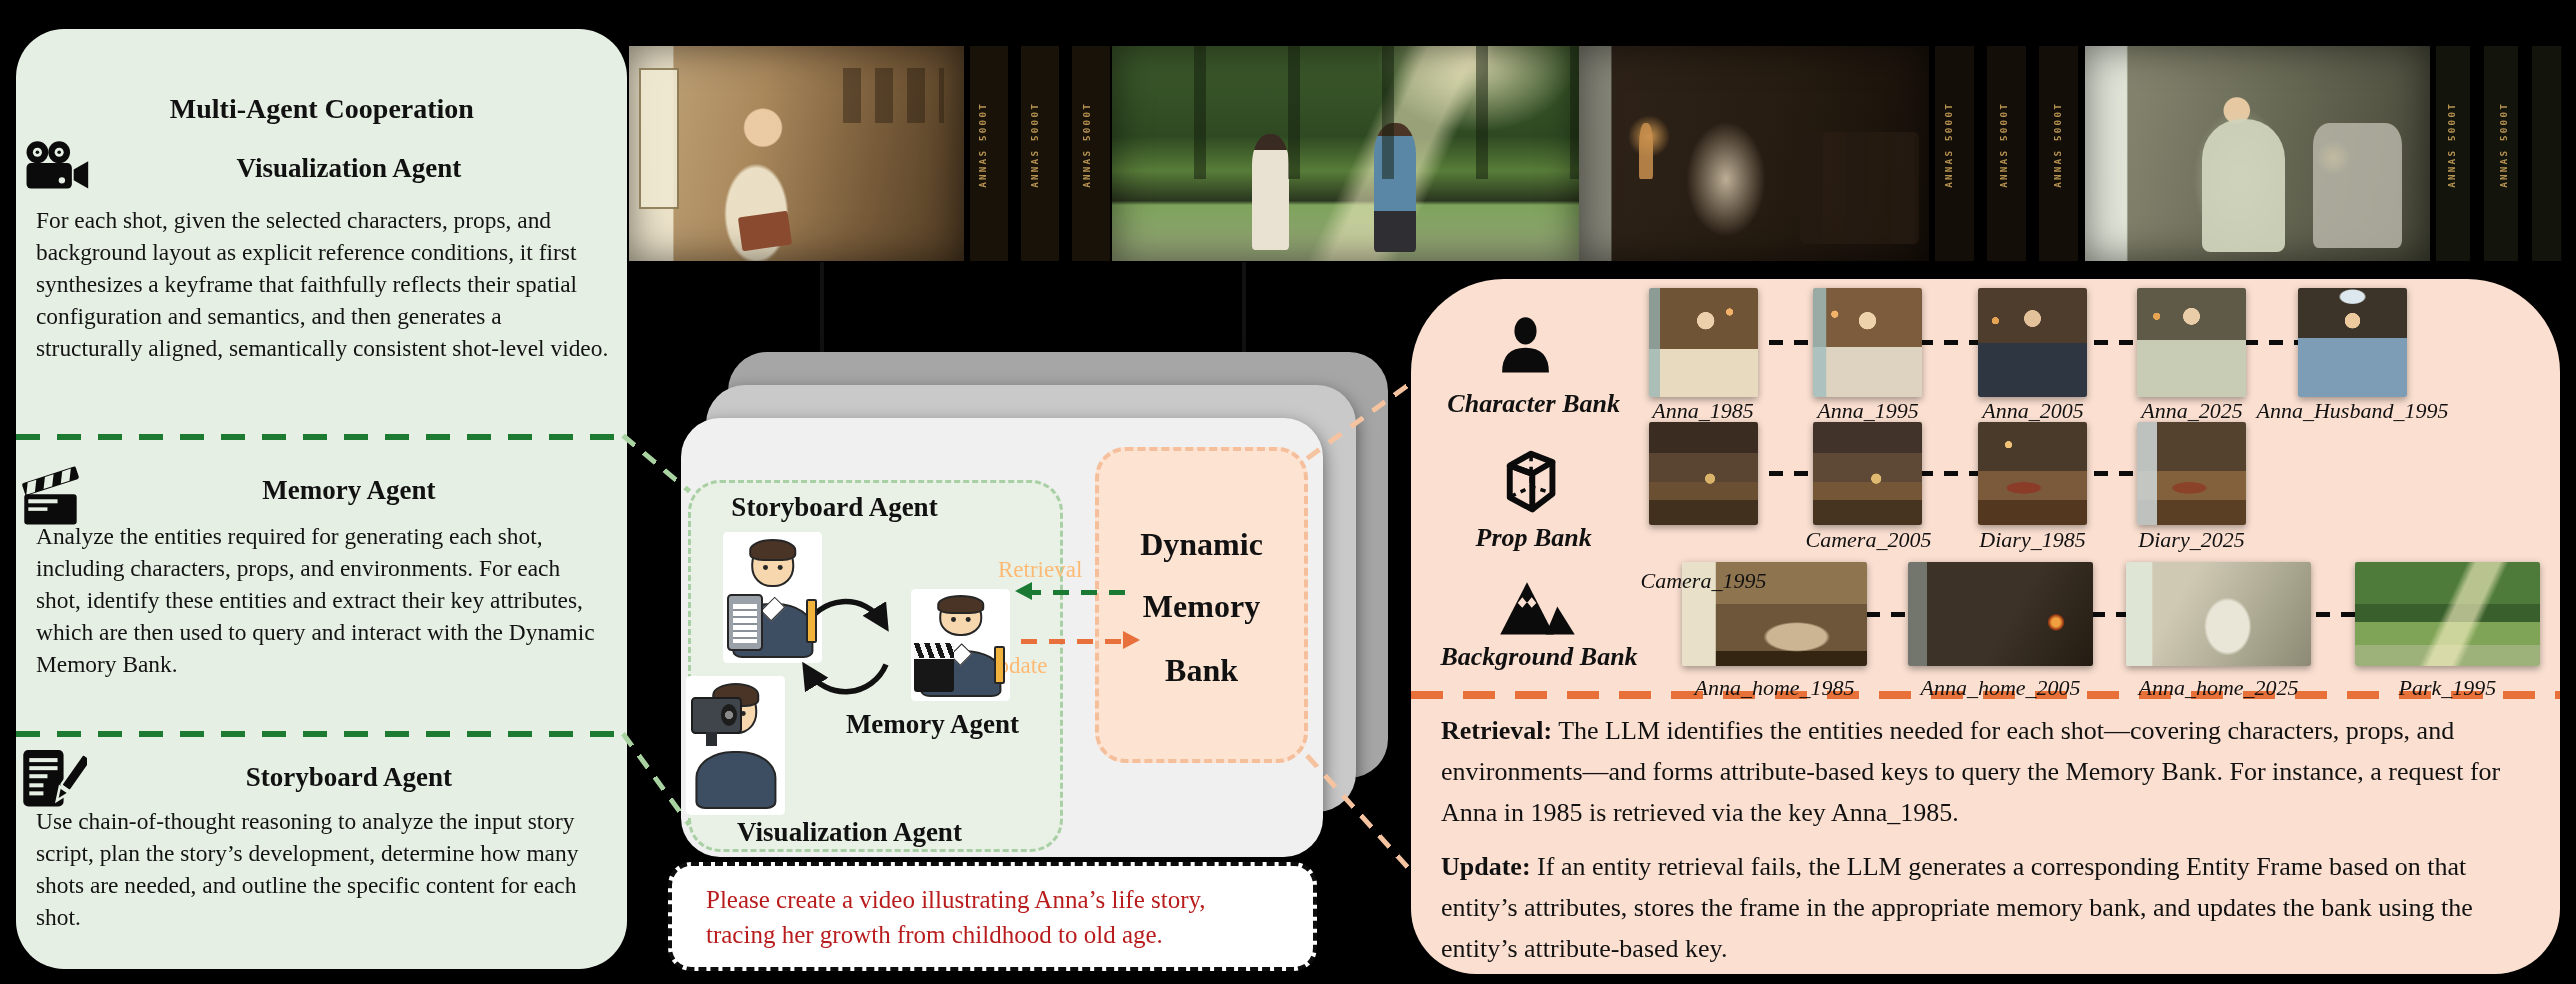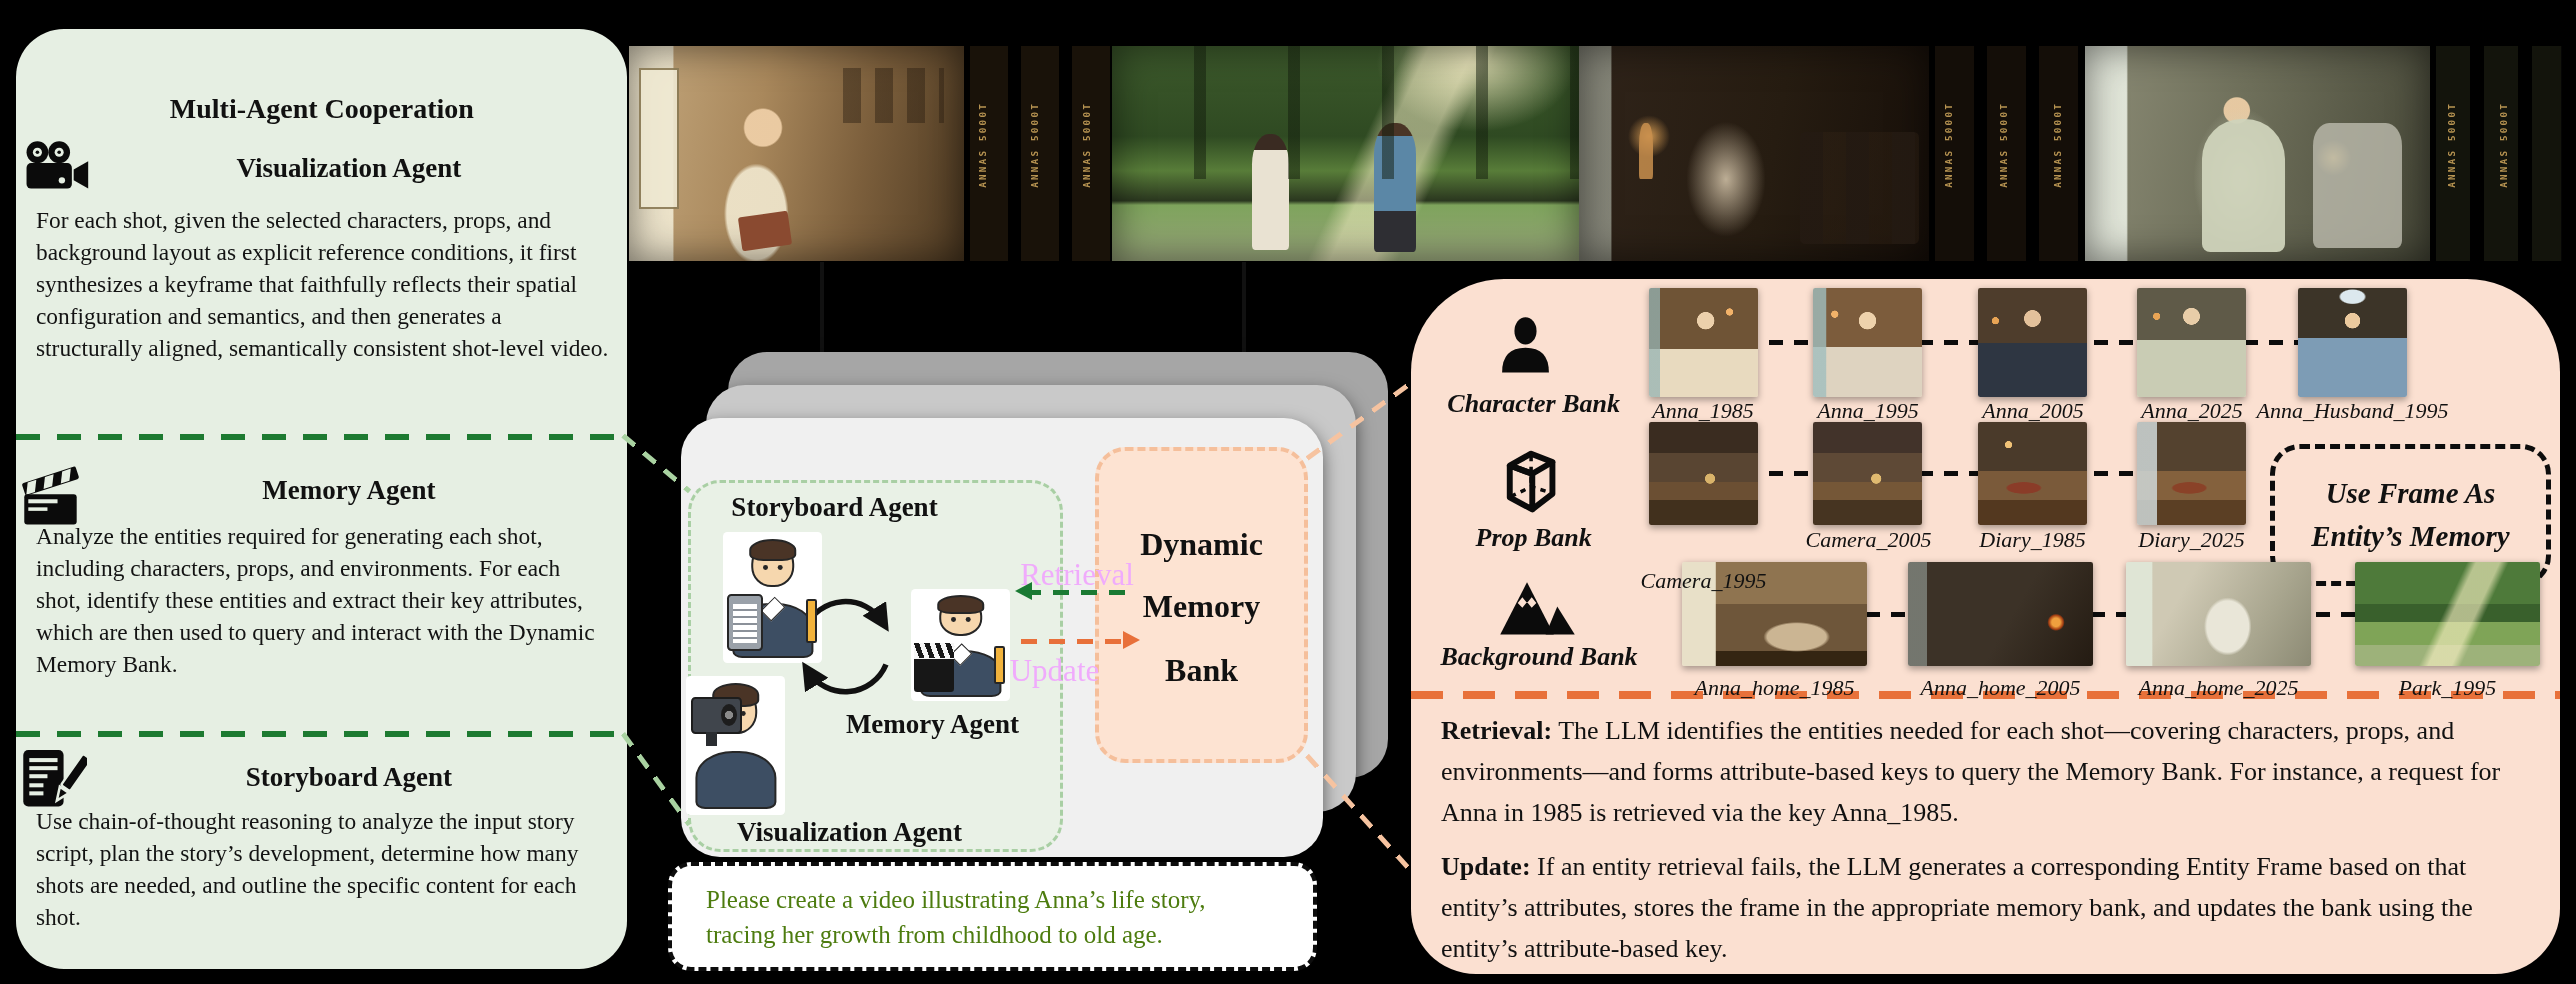--- a/index.html
+++ b/index.html
@@ -52,21 +52,21 @@
 
   
   .card { border-radius:39px; box-shadow:0 7.6px 18.5px rgba(0,0,0,.55); }
   .vline { width:4.4px; background:#111; }
   .agent-box { left:688px; top:480px; width:375px; height:372px; background:#e9f1e6;
                border:3.8px dashed #a9cfa4; border-radius:32px; }
   .dmb-box { left:1095px; top:447px; width:213px; height:316px; background:#fde3d2;
              border:4.4px dashed #f5bf9b; border-radius:30.5px; }
   .dmb-word { left:0; right:0; text-align:center; font-size:32px; font-weight:bold; color:#111; }
   .dlabel { font-size:27px; font-weight:bold; color:#111; text-align:center; }
-  .alabel { font-size:31px; color:#f0abfc; text-align:center; }
+  .alabel { font-size:23px; color:#fdba74; }
   .dash-green { height:4.9px; background:repeating-linear-gradient(90deg,#1a7a33 0 16.4px,transparent 16.4px 28px); }
   .dash-orange{ height:4.9px; background:repeating-linear-gradient(90deg,#e8703a 0 16.4px,transparent 16.4px 28px); }
   .ah-left  { width:0; height:0; border:9.8px solid transparent; border-right:17.4px solid #1a7a33; }
   .ah-right { width:0; height:0; border:9.8px solid transparent; border-left:17.4px solid #e8703a; }
   .diag { height:4.9px; transform-origin:left center; }
   .diag.green  { background:repeating-linear-gradient(90deg,#a9d2a1 0 15.3px,transparent 15.3px 27px); }
   .diag.orange { background:repeating-linear-gradient(90deg,#f6c3a0 0 15.3px,transparent 15.3px 27px); }
 
   
   .acard { background:#fff; border-radius:4.4px; }
@@ -93,21 +93,21 @@
         border-bottom:1.6px solid #f5f5f5; }
   .cm { left:5%; top:15%; width:52%; height:27%; background:#40454c;
         border:2.2px solid #1d1d1d; border-radius:4.4px; z-index:4; }
   .cm::after { content:""; position:absolute; right:7%; top:16%; width:34%; height:66%; border-radius:50%;
         background:radial-gradient(circle,#8a8a8a 0 30%,#1d1d1d 32% 100%); }
   .cm::before { content:""; position:absolute; left:28%; bottom:-42%; width:22%; height:42%; background:#2a2d31; }
 
   
   .prompt-box { left:668px; top:862px; width:649px; height:109px; background:#fff;
                 border:4.9px dashed #0d0d0d; border-radius:23px; display:flex; align-items:center; }
-  .prompt-box p { padding:0 34px; font-size:25px; line-height:35px; color:#4d7c0f; }
+  .prompt-box p { padding:0 34px; font-size:25px; line-height:35px; color:#b91c1c; }
 
   
   .right-panel { left:1411px; top:279px; width:1149px; height:695px; background:#fbe0d1;
                  border-radius:93px 93px 65px 65px; }
   .bank-icon svg { width:100%; height:100%; }
   .bank-label { font-size:26px; font-style:italic; font-weight:600; color:#111; text-align:center; }
   .thumb { border-radius:2.2px; box-shadow:0 2.2px 7.6px rgba(0,0,0,.35); z-index:2; }
   .tlabel { font-size:22px; font-style:italic; font-weight:500; color:#111; text-align:center; z-index:3; }
   .rowline { height:4.9px; background:repeating-linear-gradient(90deg,#0c0c0c 0 14px,transparent 14px 25px); z-index:1; }
   .useframe { left:859px; top:165px; width:281px; height:142px; border:5.5px dashed #0d0d0d;
@@ -369,24 +369,20 @@
     <div class="abs rowline" style="left:283px;top:192px;width:491px;"></div>
     <div class="abs thumb t-c95" style="left:238px;top:143px;width:109px;height:103px;"></div>
     <div class="abs thumb t-c05" style="left:402px;top:143px;width:109px;height:103px;"></div>
     <div class="abs thumb t-d85" style="left:567px;top:143px;width:109px;height:103px;"></div>
     <div class="abs thumb t-d25" style="left:726px;top:143px;width:109px;height:103px;"></div>
     <div class="abs tlabel" style="left:216px;top:248px;width:153px;margin-top:41px;">Camera_1995</div>
     <div class="abs tlabel" style="left:381px;top:248px;width:153px;">Camera_2005</div>
     <div class="abs tlabel" style="left:545px;top:248px;width:153px;">Diary_1985</div>
     <div class="abs tlabel" style="left:704px;top:248px;width:153px;">Diary_2025</div>
 
-    <div class="abs useframe">
-      <div>Use Frame As</div>
-      <div>Entity’s Memory</div>
-    </div>
 
     <div class="abs bank-icon" style="left:83px;top:295px;width:87px;height:64px;">
       <svg viewBox="0 0 140 110">
           <polygon points="6,104 52,14 98,104" fill="#0b0b0b"></polygon>
           <polygon points="84,104 104,56 134,104" fill="#0b0b0b"></polygon>
           <polygon points="36,50 44,40 52,50 60,40 68,50 60,58 52,48 44,58" fill="#fbe0d1"></polygon>
         </svg>
     </div>
     <div class="abs bank-label" style="left:0px;top:363px;width:256px;">Background Bank</div>
 

